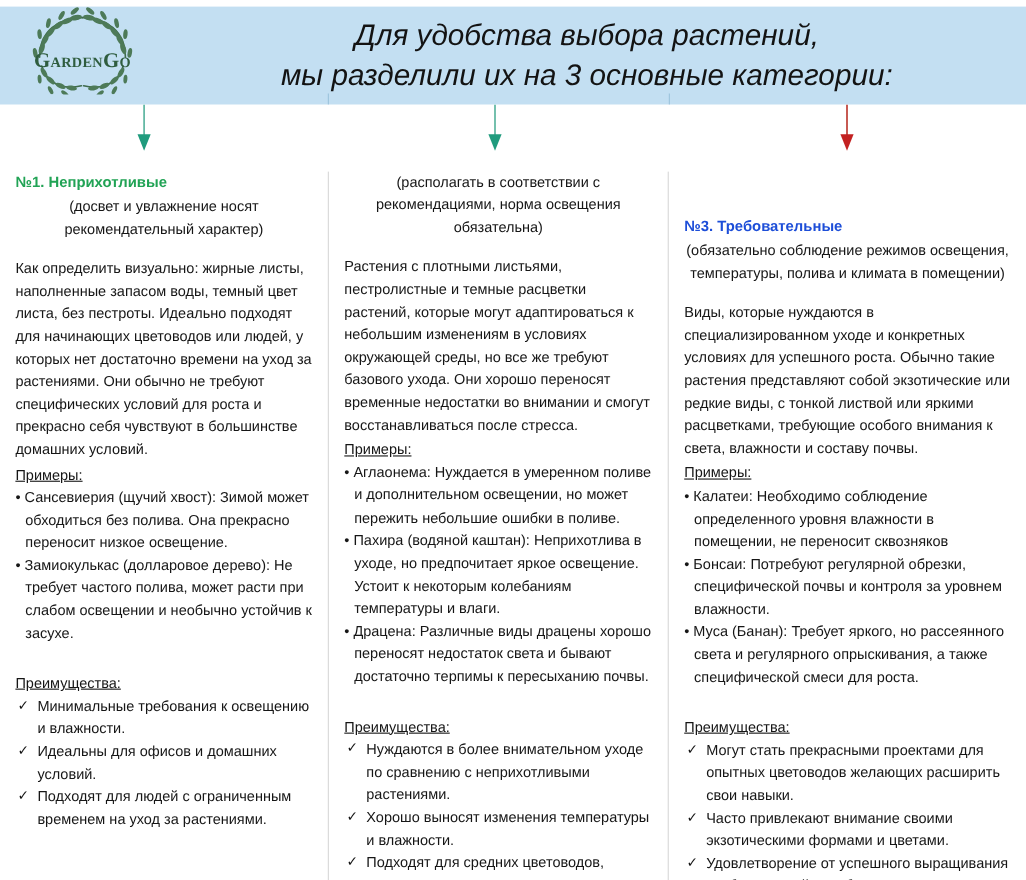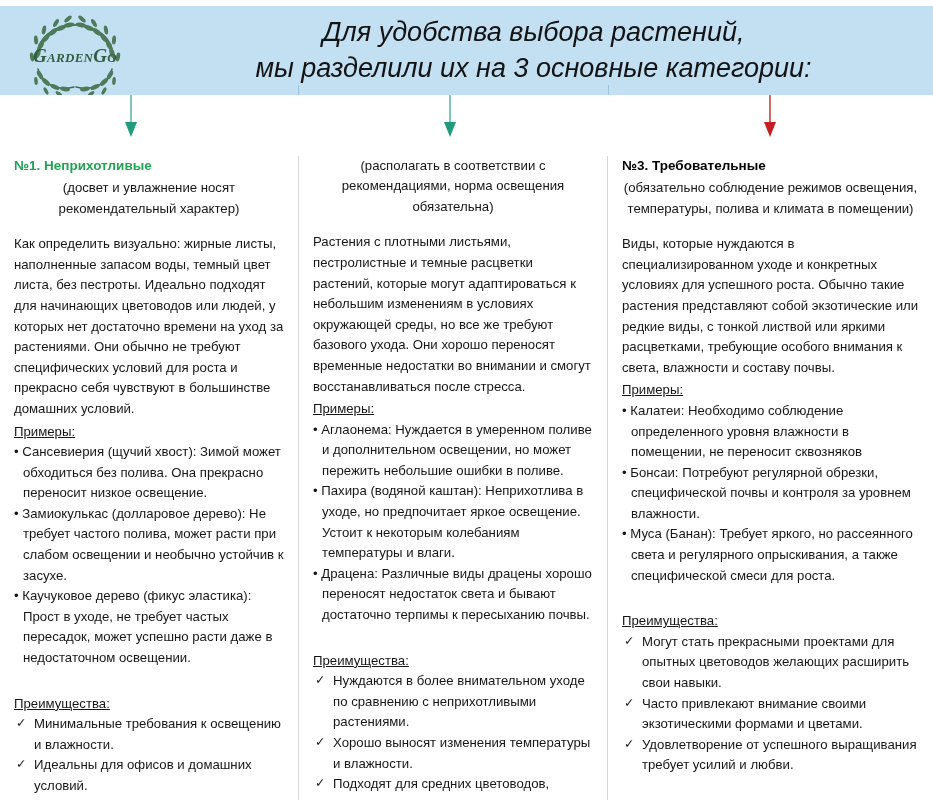--- a/index.html
+++ b/index.html
@@ -25,23 +25,22 @@
     background: #c3dff2;
     display: flex;
     align-items: center;
   }
   .logo-box {
     width: 150px;
     height: 89px;
     flex: 0 0 150px;
     position: relative;
     display: flex;
-    align-items: flex-end;
+    align-items: flex-start;
     justify-content: center;
-    font-style: italic;
   }
   .logo-svg { display: block; }
   .logo-wordmark {
     position: absolute;
     left: 0; right: 0;
     top: 39px;
     text-align: center;
     font-family: "Liberation Serif", serif;
     font-size: 19px;
     font-weight: bold;
@@ -91,21 +90,21 @@
   .col-3 { width: 325px; }
 
   .col-title {
     font-size: 13.5px;
     font-weight: bold;
     margin: 0 0 2px 0;
     line-height: 1.5;
   }
   .col-1 .col-title { color: #21a355; }
   .col-2 .col-title { color: #63b4e4; }
-  .col-3 .col-title { color: #000000; }
+  .col-3 .col-title { color: #1d4ed8; margin-top: 40px; }
 
   .col-subtitle {
     font-size: 13.2px;
     line-height: 1.55;
     margin: 0 0 15px 0;
     text-align: center;
   }
   .para {
     font-size: 13.2px;
     line-height: 1.56;
@@ -233,21 +232,20 @@
 <div class="columns">
 
   <div class="col col-1">
     <div class="col-title">№1. Неприхотливые</div>
     <div class="col-subtitle">(досвет и увлажнение носят рекомендательный характер)</div>
     <p class="para">Как определить визуально: жирные листы, наполненные запасом воды, темный цвет листа, без пестроты. Идеально подходят для начинающих цветоводов или людей, у которых нет достаточно времени на уход за растениями. Они обычно не требуют специфических условий для роста и прекрасно себя чувствуют в большинстве домашних условий.</p>
     <div class="sec-label">Примеры:</div>
     <ul class="bullets">
       <li>Сансевиерия (щучий хвост): Зимой может обходиться без полива. Она прекрасно переносит низкое освещение.</li>
       <li>Замиокулькас (долларовое дерево): Не требует частого полива, может расти при слабом освещении и необычно устойчив к засухе.</li>
-      <li>Каучуковое дерево (фикус эластика): Прост в уходе, не требует частых пересадок, может успешно расти даже в недостаточном освещении.</li>
     </ul>
     <div class="adv-block">
       <div class="sec-label">Преимущества:</div>
       <ul class="checks">
         <li><span class="tick">✓</span><span>Минимальные требования к освещению и влажности.</span></li>
         <li><span class="tick">✓</span><span>Идеальны для офисов и домашних условий.</span></li>
         <li><span class="tick">✓</span><span>Подходят для людей с ограниченным временем на уход за растениями.</span></li>
       </ul>
     </div>
   </div>

